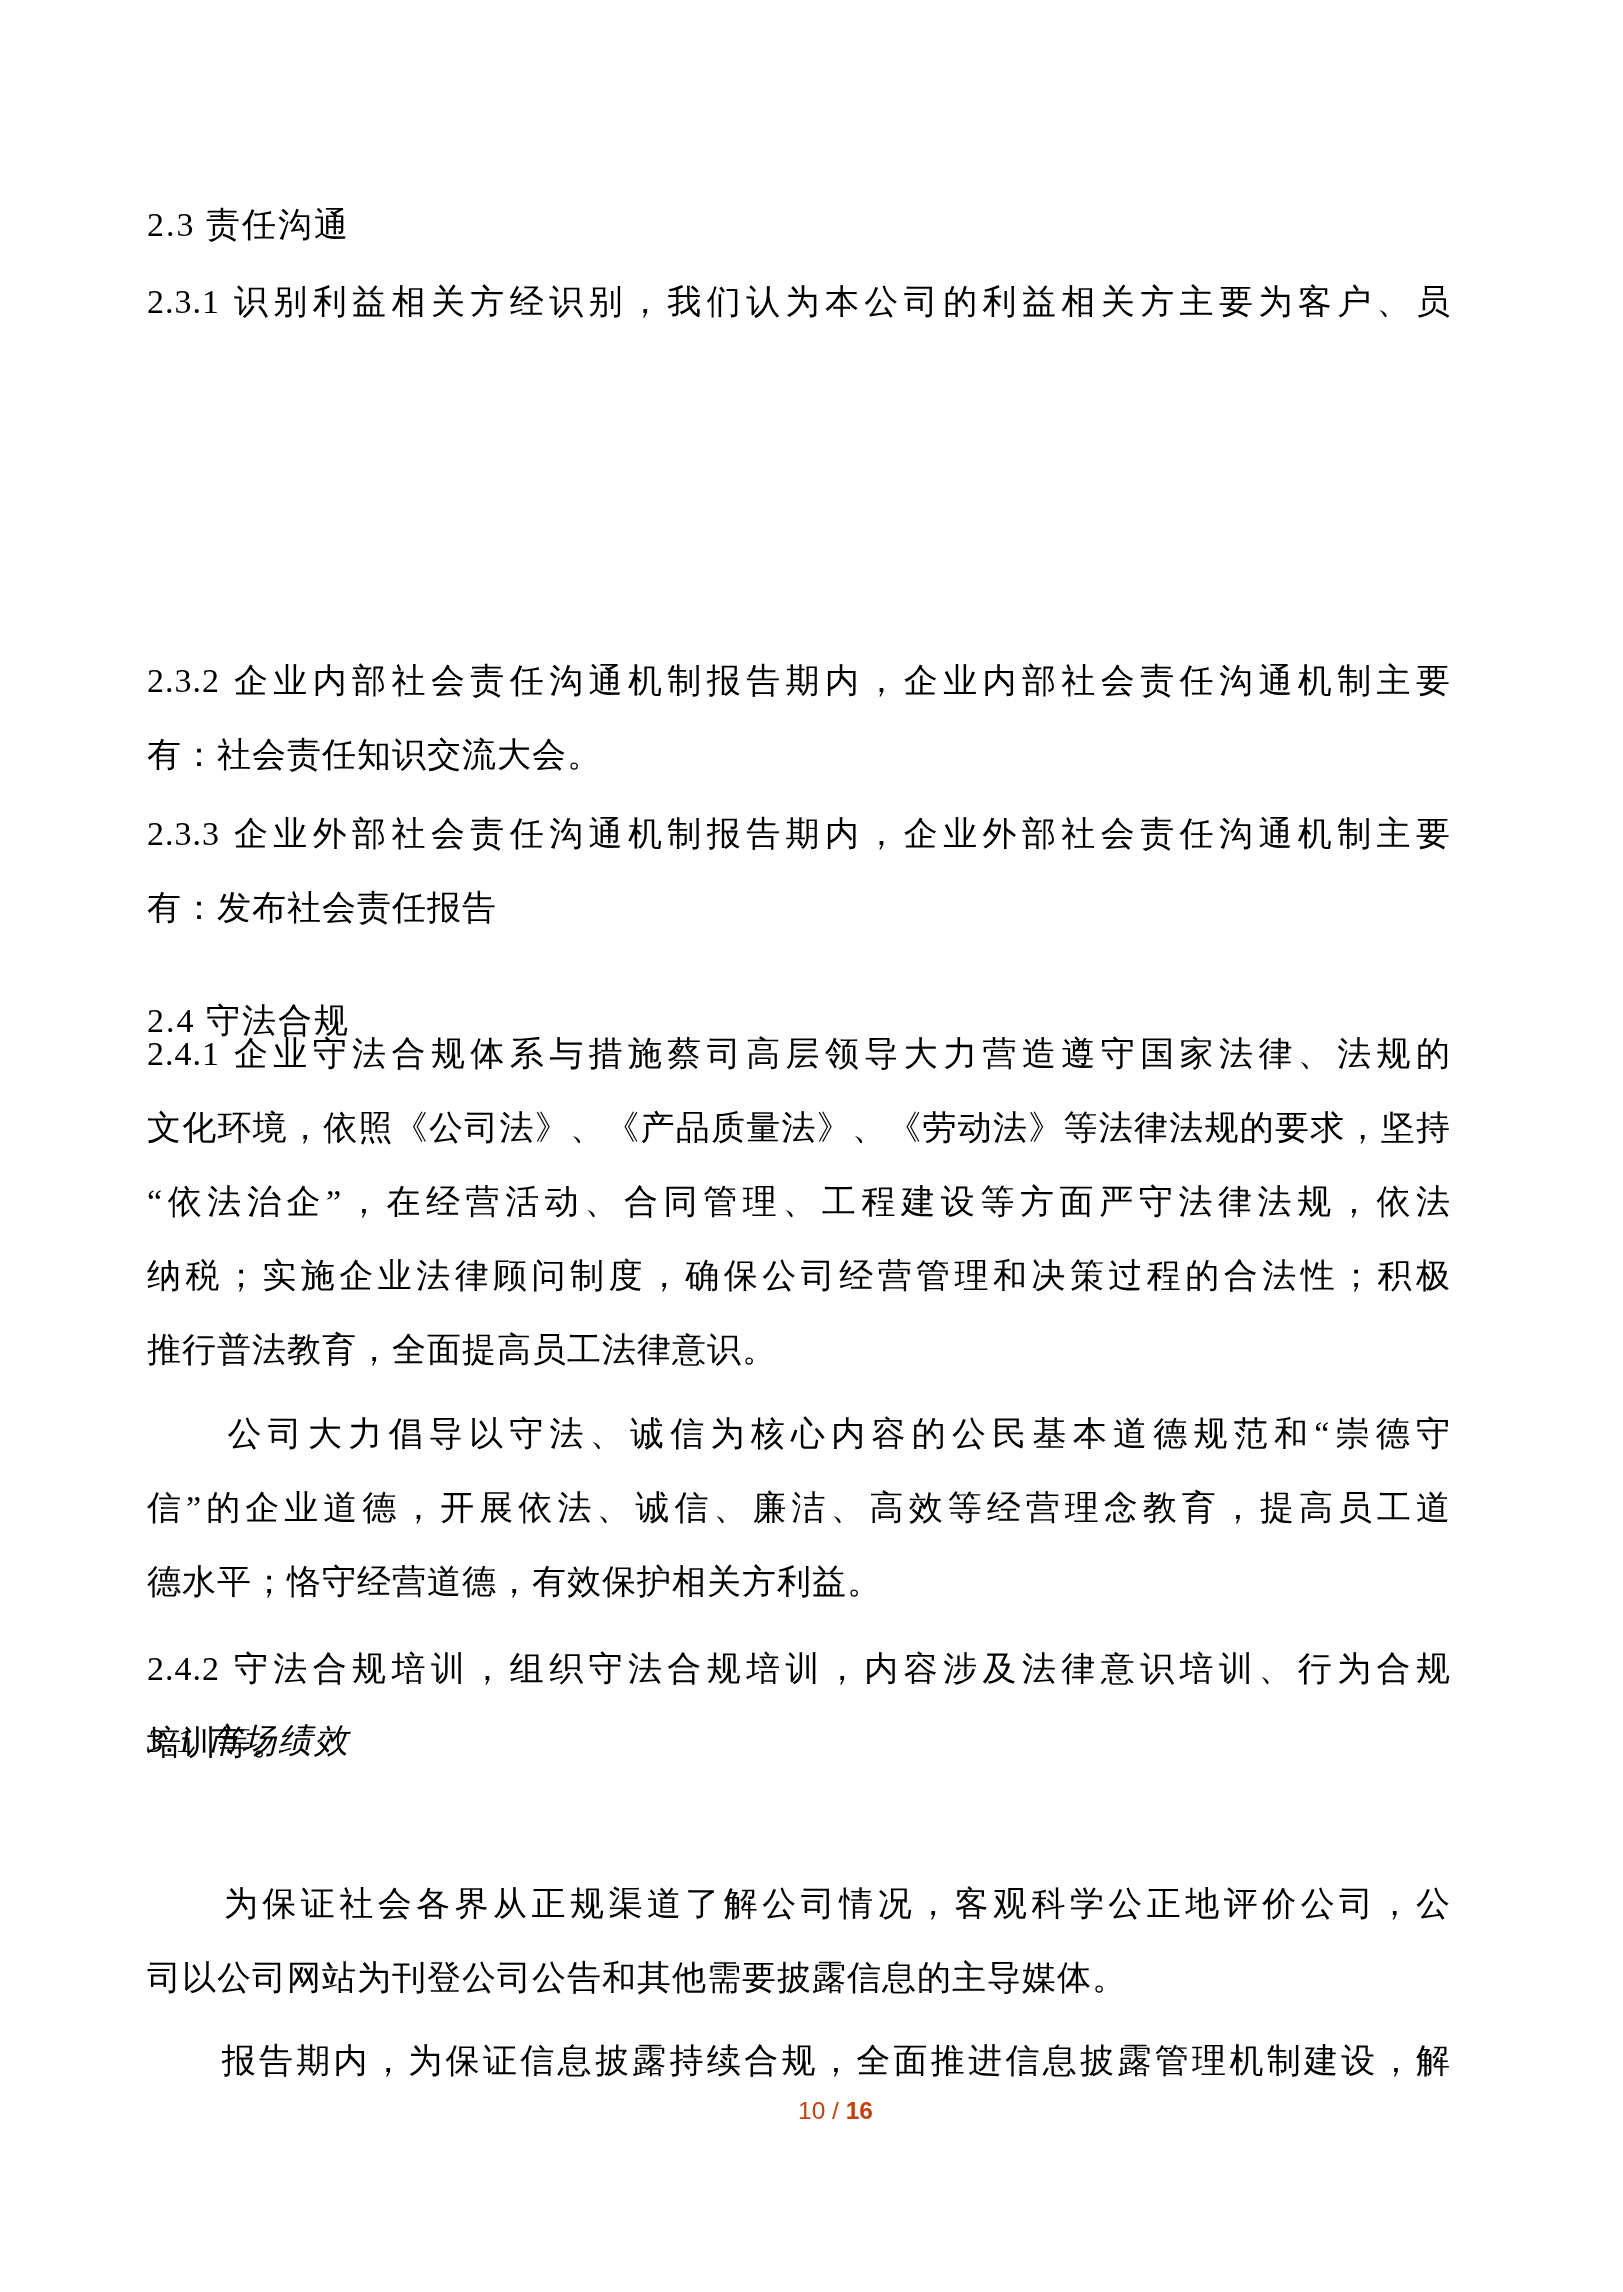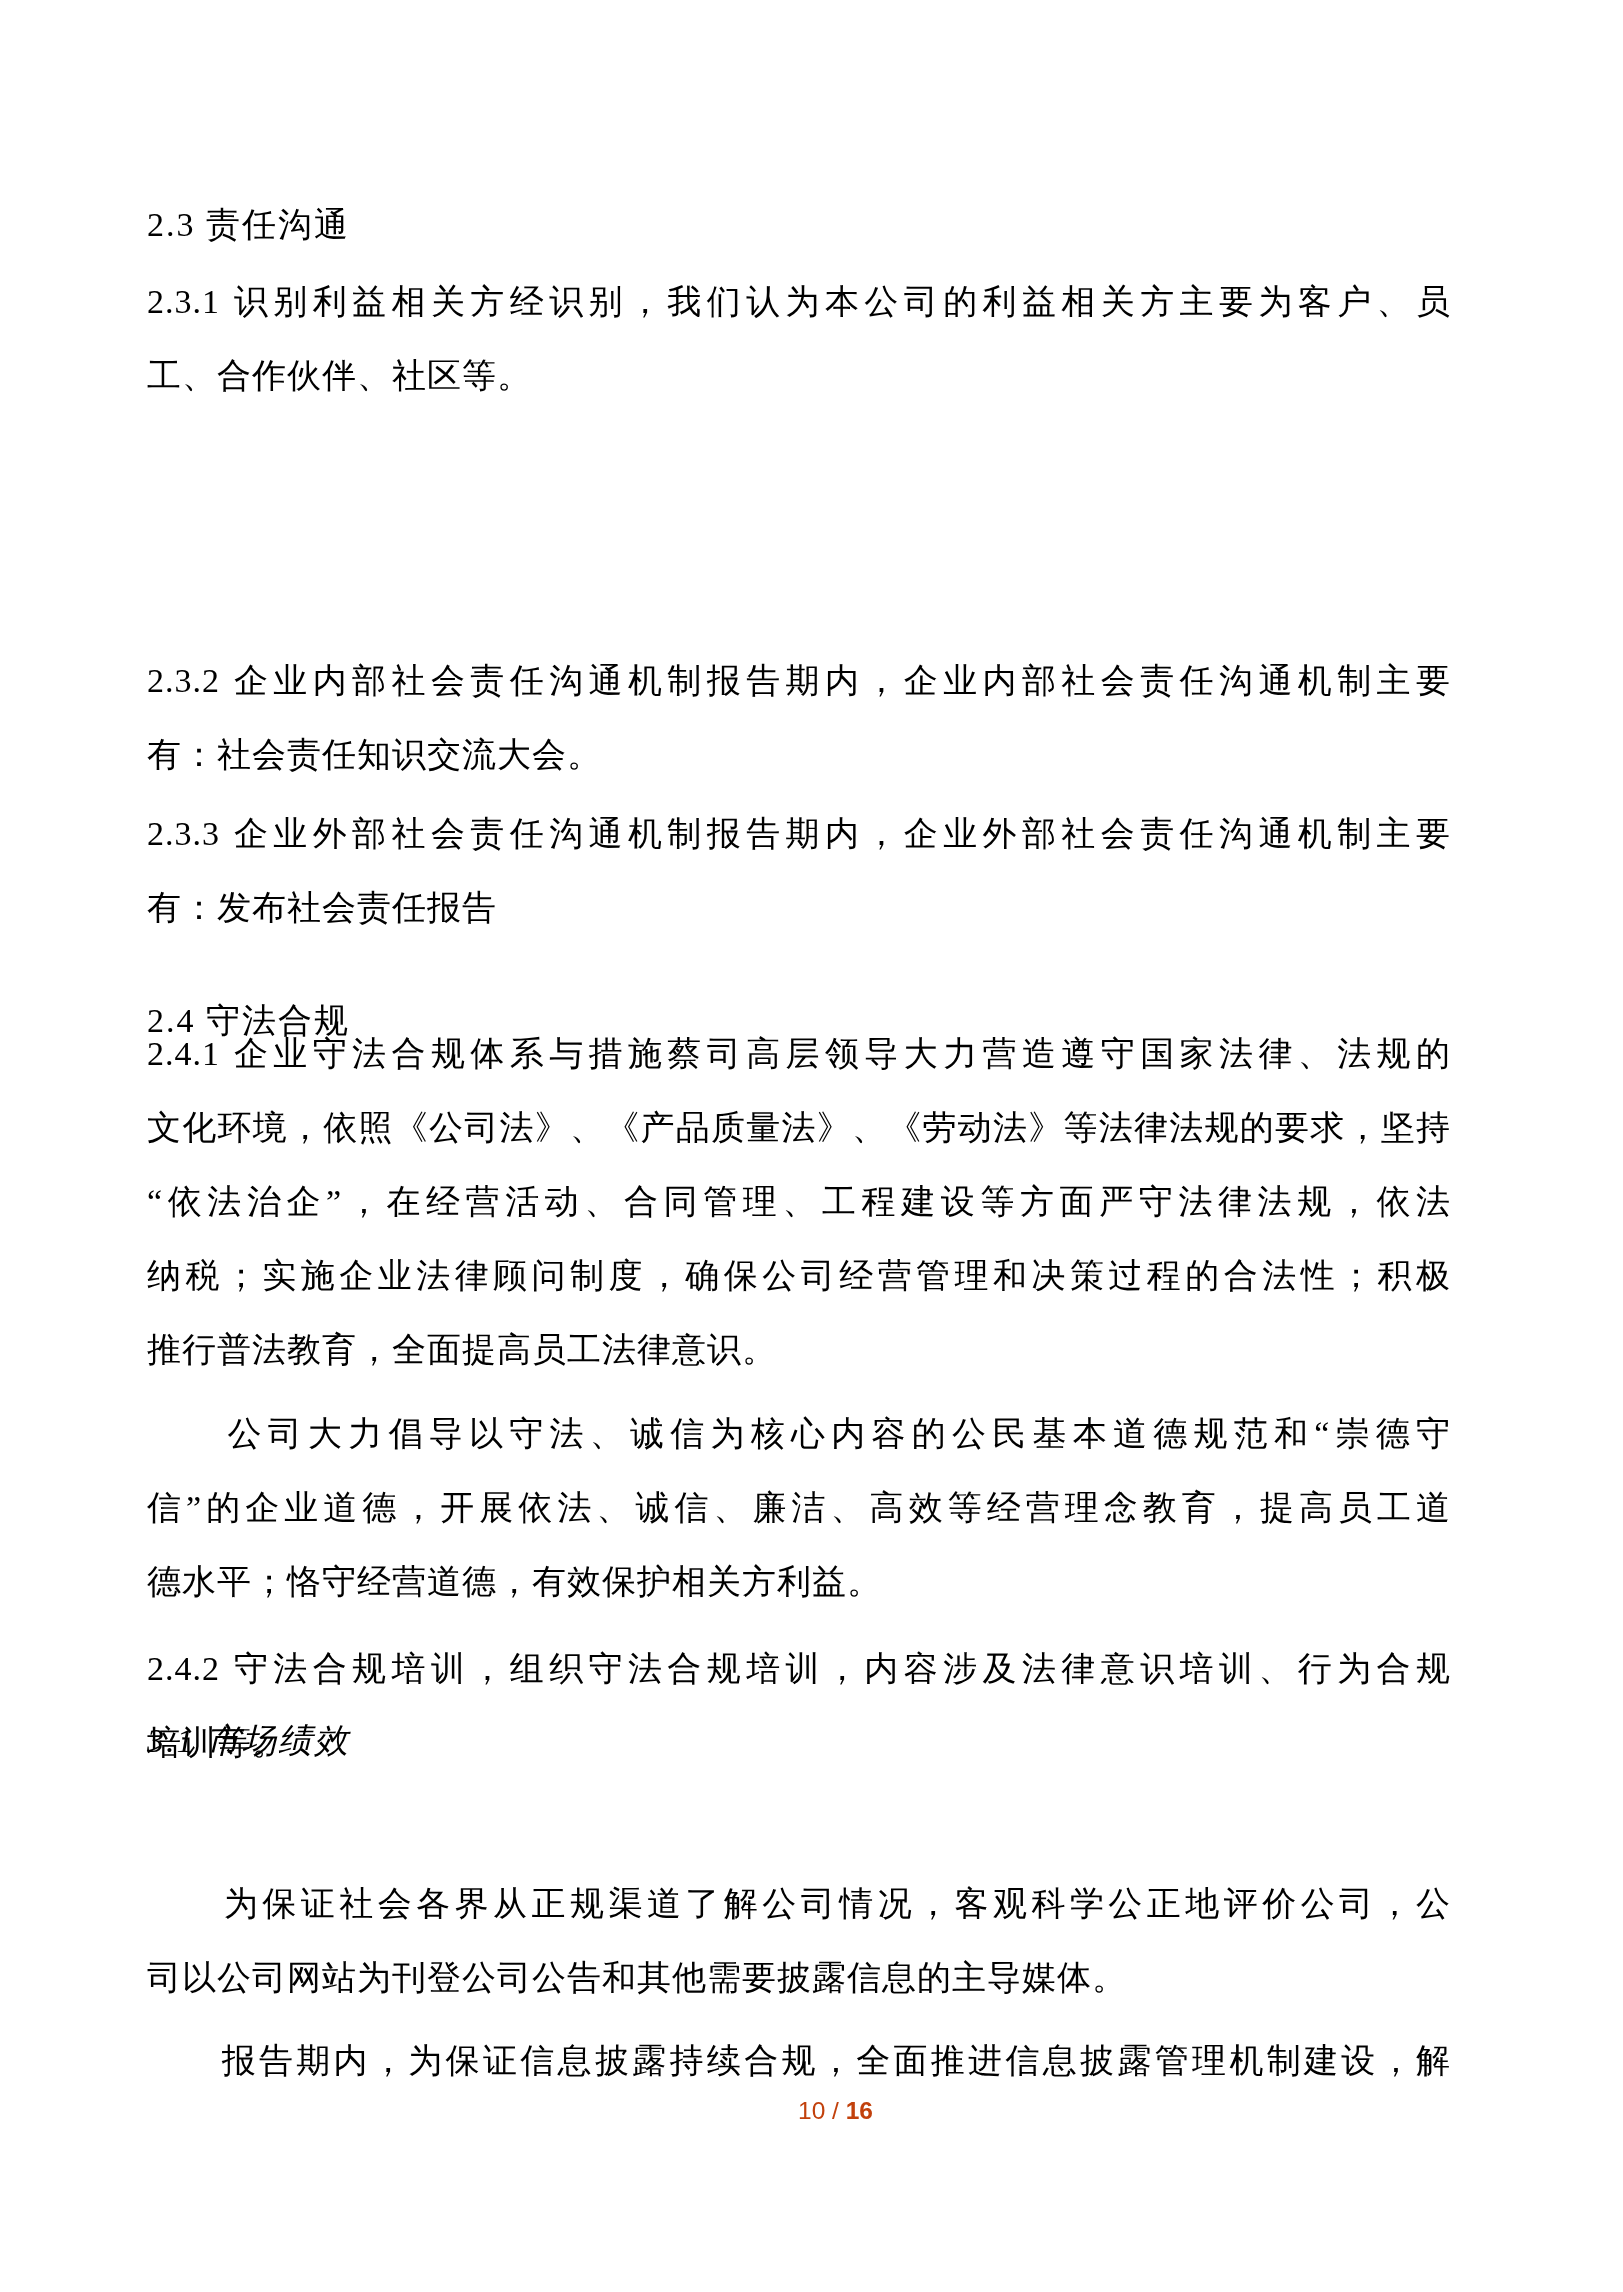--- a/index.html
+++ b/index.html
@@ -65,21 +65,20 @@
 <body>
 
 <div class="page">
 
   <div class="para" id="p0">
     <div class="line head">2.3 责任沟通</div>
   </div>
 
   <div class="para" id="p1">
     <div class="line full">2.3.1 识别利益相关方经识别，我们认为本公司的利益相关方主要为客户、员</div>
-    <div class="line">工、合作伙伴、社区等。</div>
   </div>
 
 
   <div class="para" id="p3">
     <div class="line full">2.3.2 企业内部社会责任沟通机制报告期内，企业内部社会责任沟通机制主要</div>
     <div class="line">有：社会责任知识交流大会。</div>
   </div>
 
   <div class="para" id="p4">
     <div class="line full">2.3.3 企业外部社会责任沟通机制报告期内，企业外部社会责任沟通机制主要</div>

